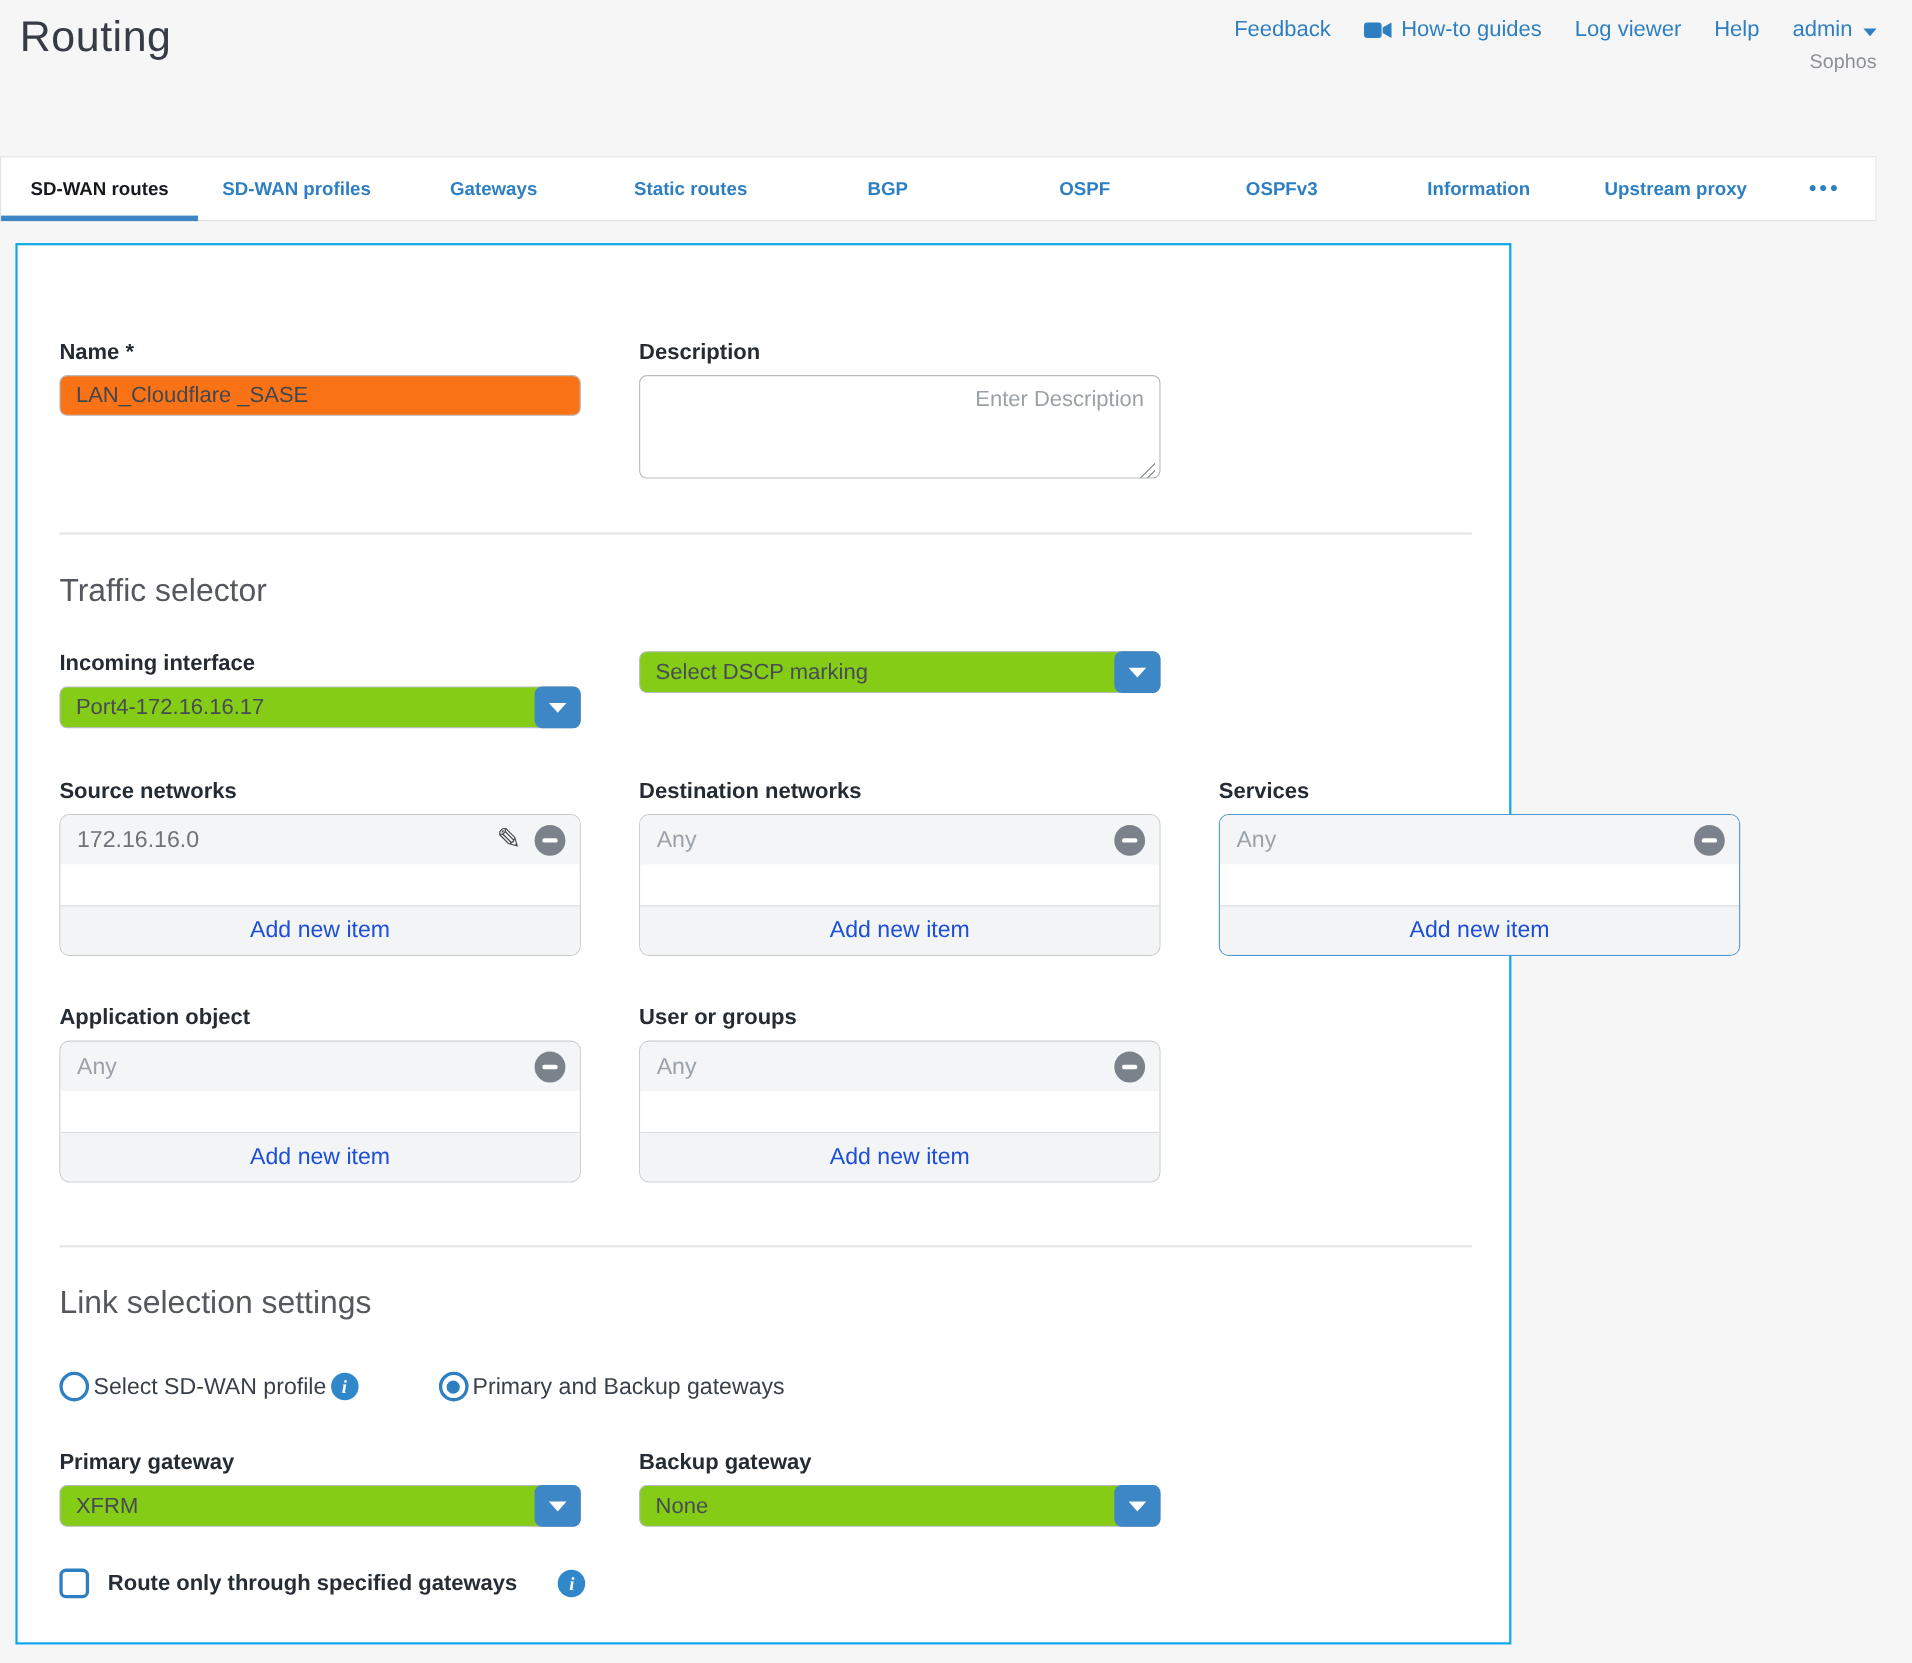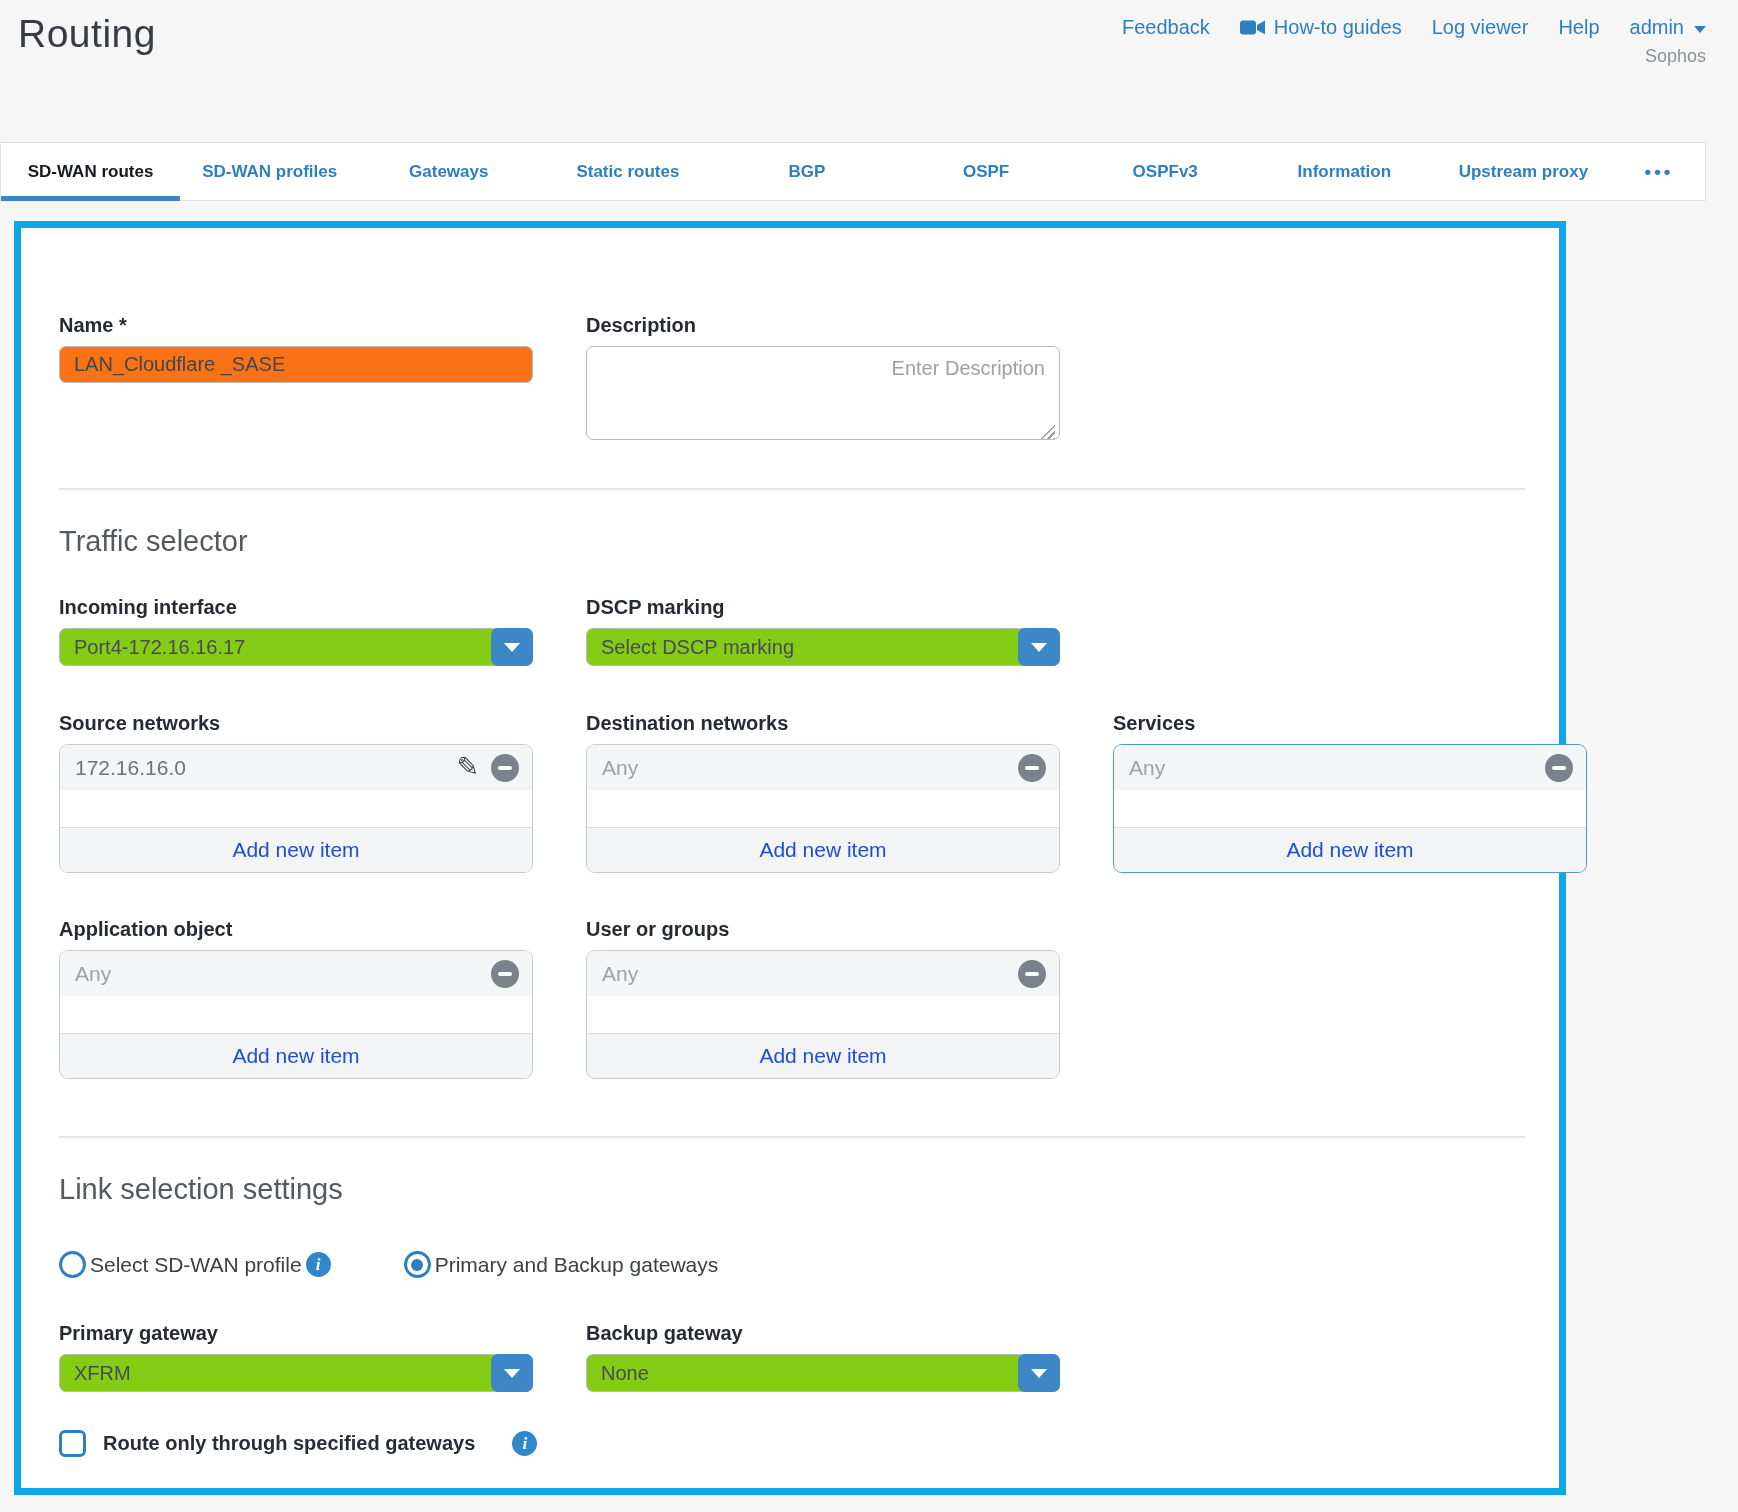--- a/index.html
+++ b/index.html
@@ -16,21 +16,21 @@
   .org-name { position:absolute; top:46px; right:32px; font-size:18px; color:#8d9196; }
 
   
   .tabbar { position:absolute; top:142px; left:0; width:1706px; height:59px; background:#fff; border:1px solid #e2e2e2; display:flex; align-items:stretch; }
   .tab { flex:1 1 0; display:flex; align-items:center; justify-content:center; font-size:17px; font-weight:700; color:#2e7fc2; position:relative; cursor:pointer; white-space:nowrap; }
   .tab.active { color:#15181c; }
   .tab.active::after { content:""; position:absolute; left:0; right:0; bottom:-1px; height:5px; background:#3d85c4; }
   .tab-overflow { flex:0 0 92px; display:flex; align-items:center; justify-content:center; color:#2e7fc2; font-size:19px; font-weight:700; letter-spacing:3px; cursor:pointer; }
 
   
-  .card { position:absolute; top:221px; left:14px; width:1552px; height:1274px; background:#fff; border:7px solid #0ea5e9; }
+  .card { position:absolute; top:221px; left:14px; width:1360px; height:1274px; background:#fff; border:2px solid #0ea5e9; }
   .card-inner { padding:0 34px 0 38px; }
 
   .grid3 { display:grid; grid-template-columns:474px 474px 474px; column-gap:53px; }
   .grid2 { display:grid; grid-template-columns:474px 474px; column-gap:53px; }
 
   .field-label { font-size:20px; font-weight:700; color:#252b33; margin-bottom:9px; white-space:nowrap; }
   .req { color:#252b33; }
 
   input.text-input { width:474px; height:37px; border:1px solid #b8bbbe; border-radius:7px; font-family:Liberation Sans, sans-serif; font-size:20px; color:#42474d; padding:0 14px; background:#f97316; outline:none; }
 
@@ -147,21 +147,20 @@
         <div>
           <div class="field-label">Incoming interface</div>
           <div class="dropdown">
             <span>Port4-172.16.16.17</span>
             <span class="dd-btn">
                 <span class="dd-tri"></span>
               </span>
           </div>
         </div>
         <div>
-          <div class="field-label">DSCP marking</div>
           <div class="dropdown">
             <span>Select DSCP marking</span>
             <span class="dd-btn">
                 <span class="dd-tri"></span>
               </span>
           </div>
         </div>
       </div>
 
       <div class="grid3" style="margin-top:46px;">

